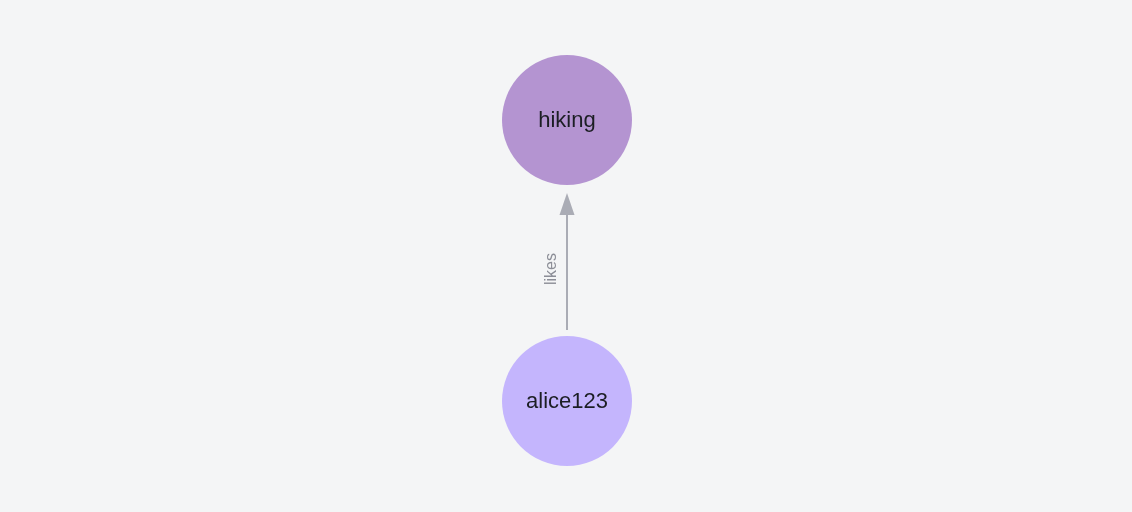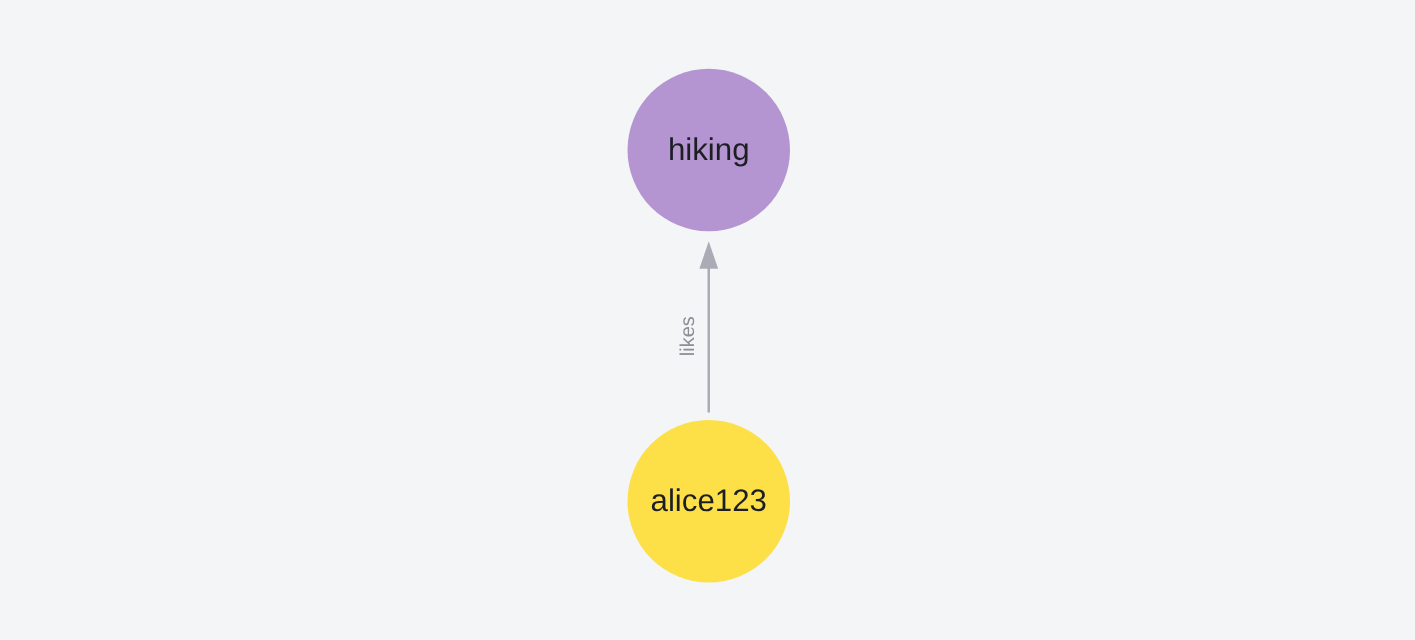--- a/index.html
+++ b/index.html
@@ -20,21 +20,21 @@
     width: 1132px;
     height: 512px;
     display: block;
   }
   .node {
     position: absolute;
     border-radius: 50%;
     display: flex;
     align-items: center;
     justify-content: center;
-    font-size: 25px;
+    font-size: 22px;
     line-height: 1;
     user-select: none;
     cursor: pointer;
   }
   .edge-label {
     position: absolute;
     font-size: 16px;
     line-height: 1;
     white-space: nowrap;
     transform: translate(-50%, -50%) rotate(-90deg);
@@ -50,17 +50,17 @@
     <line id="edge-line" stroke-width="2" x1="567" y1="330" x2="567" y2="213" stroke="#aaacb5"></line>
     <polygon id="edge-arrowhead" points="567,193 559.5,215 574.5,215" fill="#aaacb5"></polygon>
   </svg>
 
   <div class="edge-label" id="edge-label" style="left: 551px; top: 268.5px; color: rgb(140, 142, 151);">likes</div>
 
   <div class="node" style="left: 502px; top: 55px; width: 130px; height: 130px; background: rgb(180, 148, 209); color: rgb(28, 30, 36);">
     <span class="node-label">hiking</span>
   </div>
 
-  <div class="node" style="left: 502px; top: 336px; width: 130px; height: 130px; background: #fde047; color: rgb(28, 30, 36); justify-content: center;">
+  <div class="node" style="left: 502px; top: 336px; width: 130px; height: 130px; background: #c4b5fd; color: rgb(28, 30, 36); justify-content: center;">
     <span class="node-label">alice123</span>
   </div>
 
 </div>
 
 </body></html>

